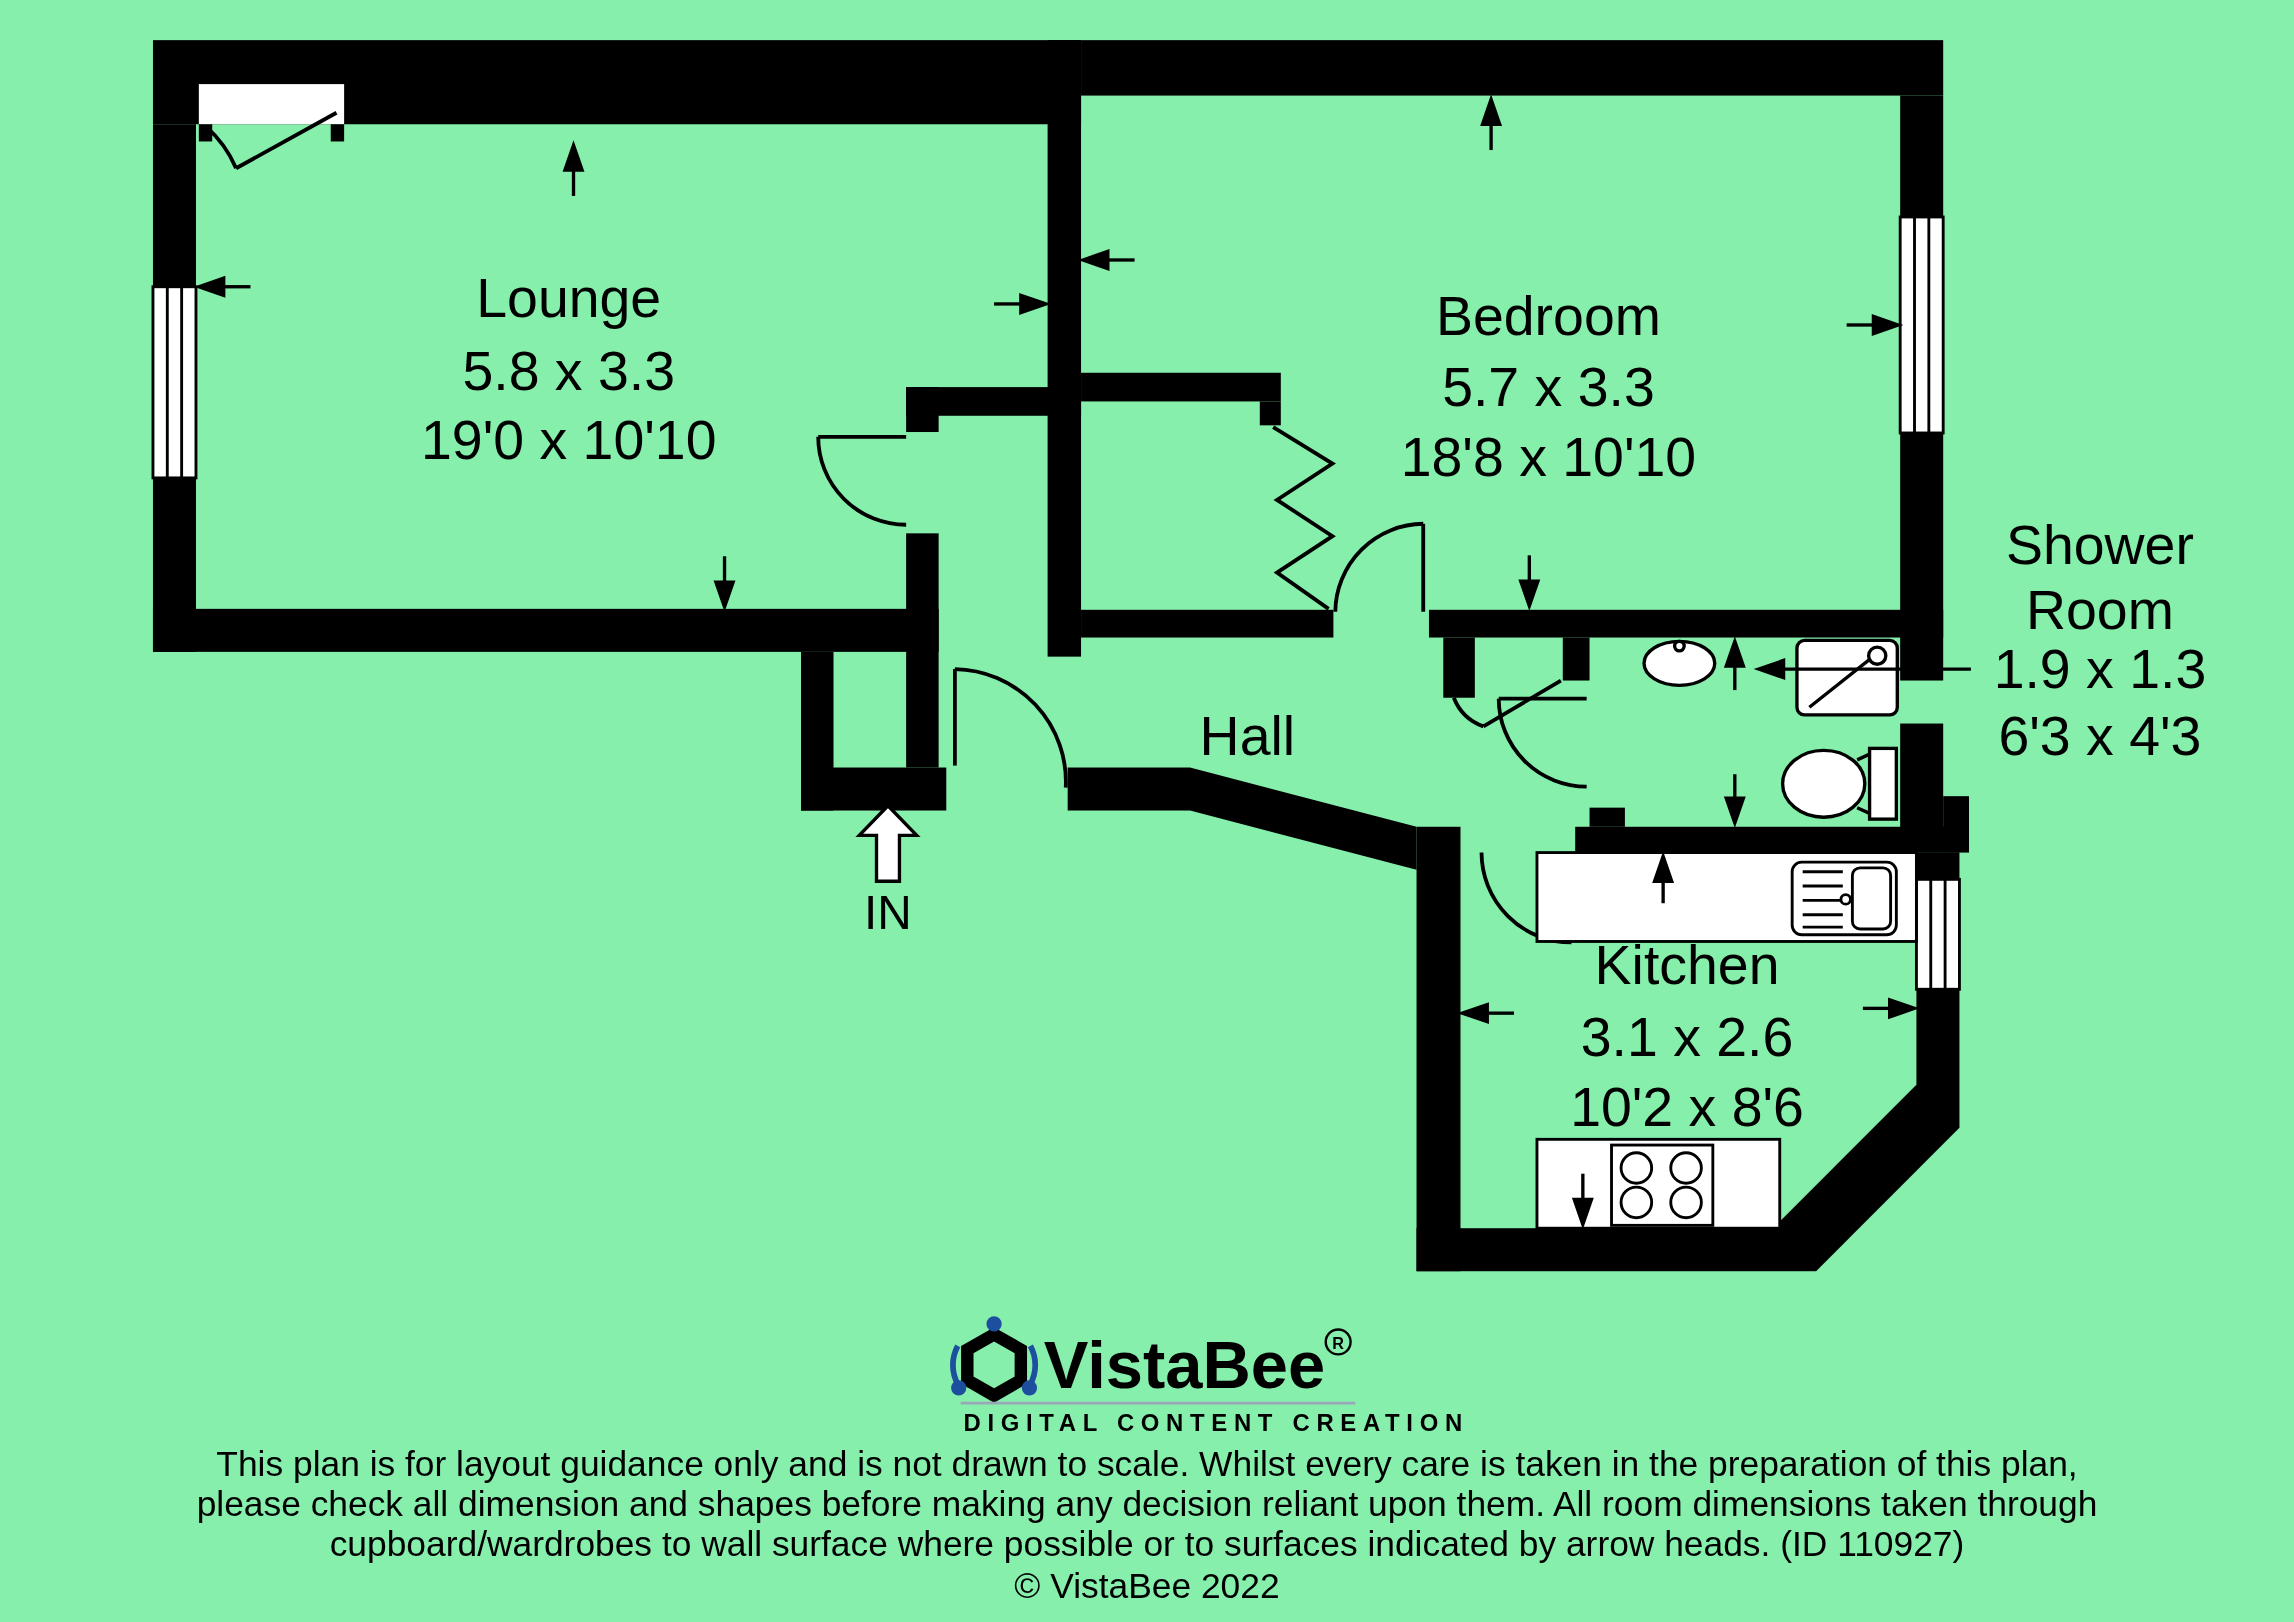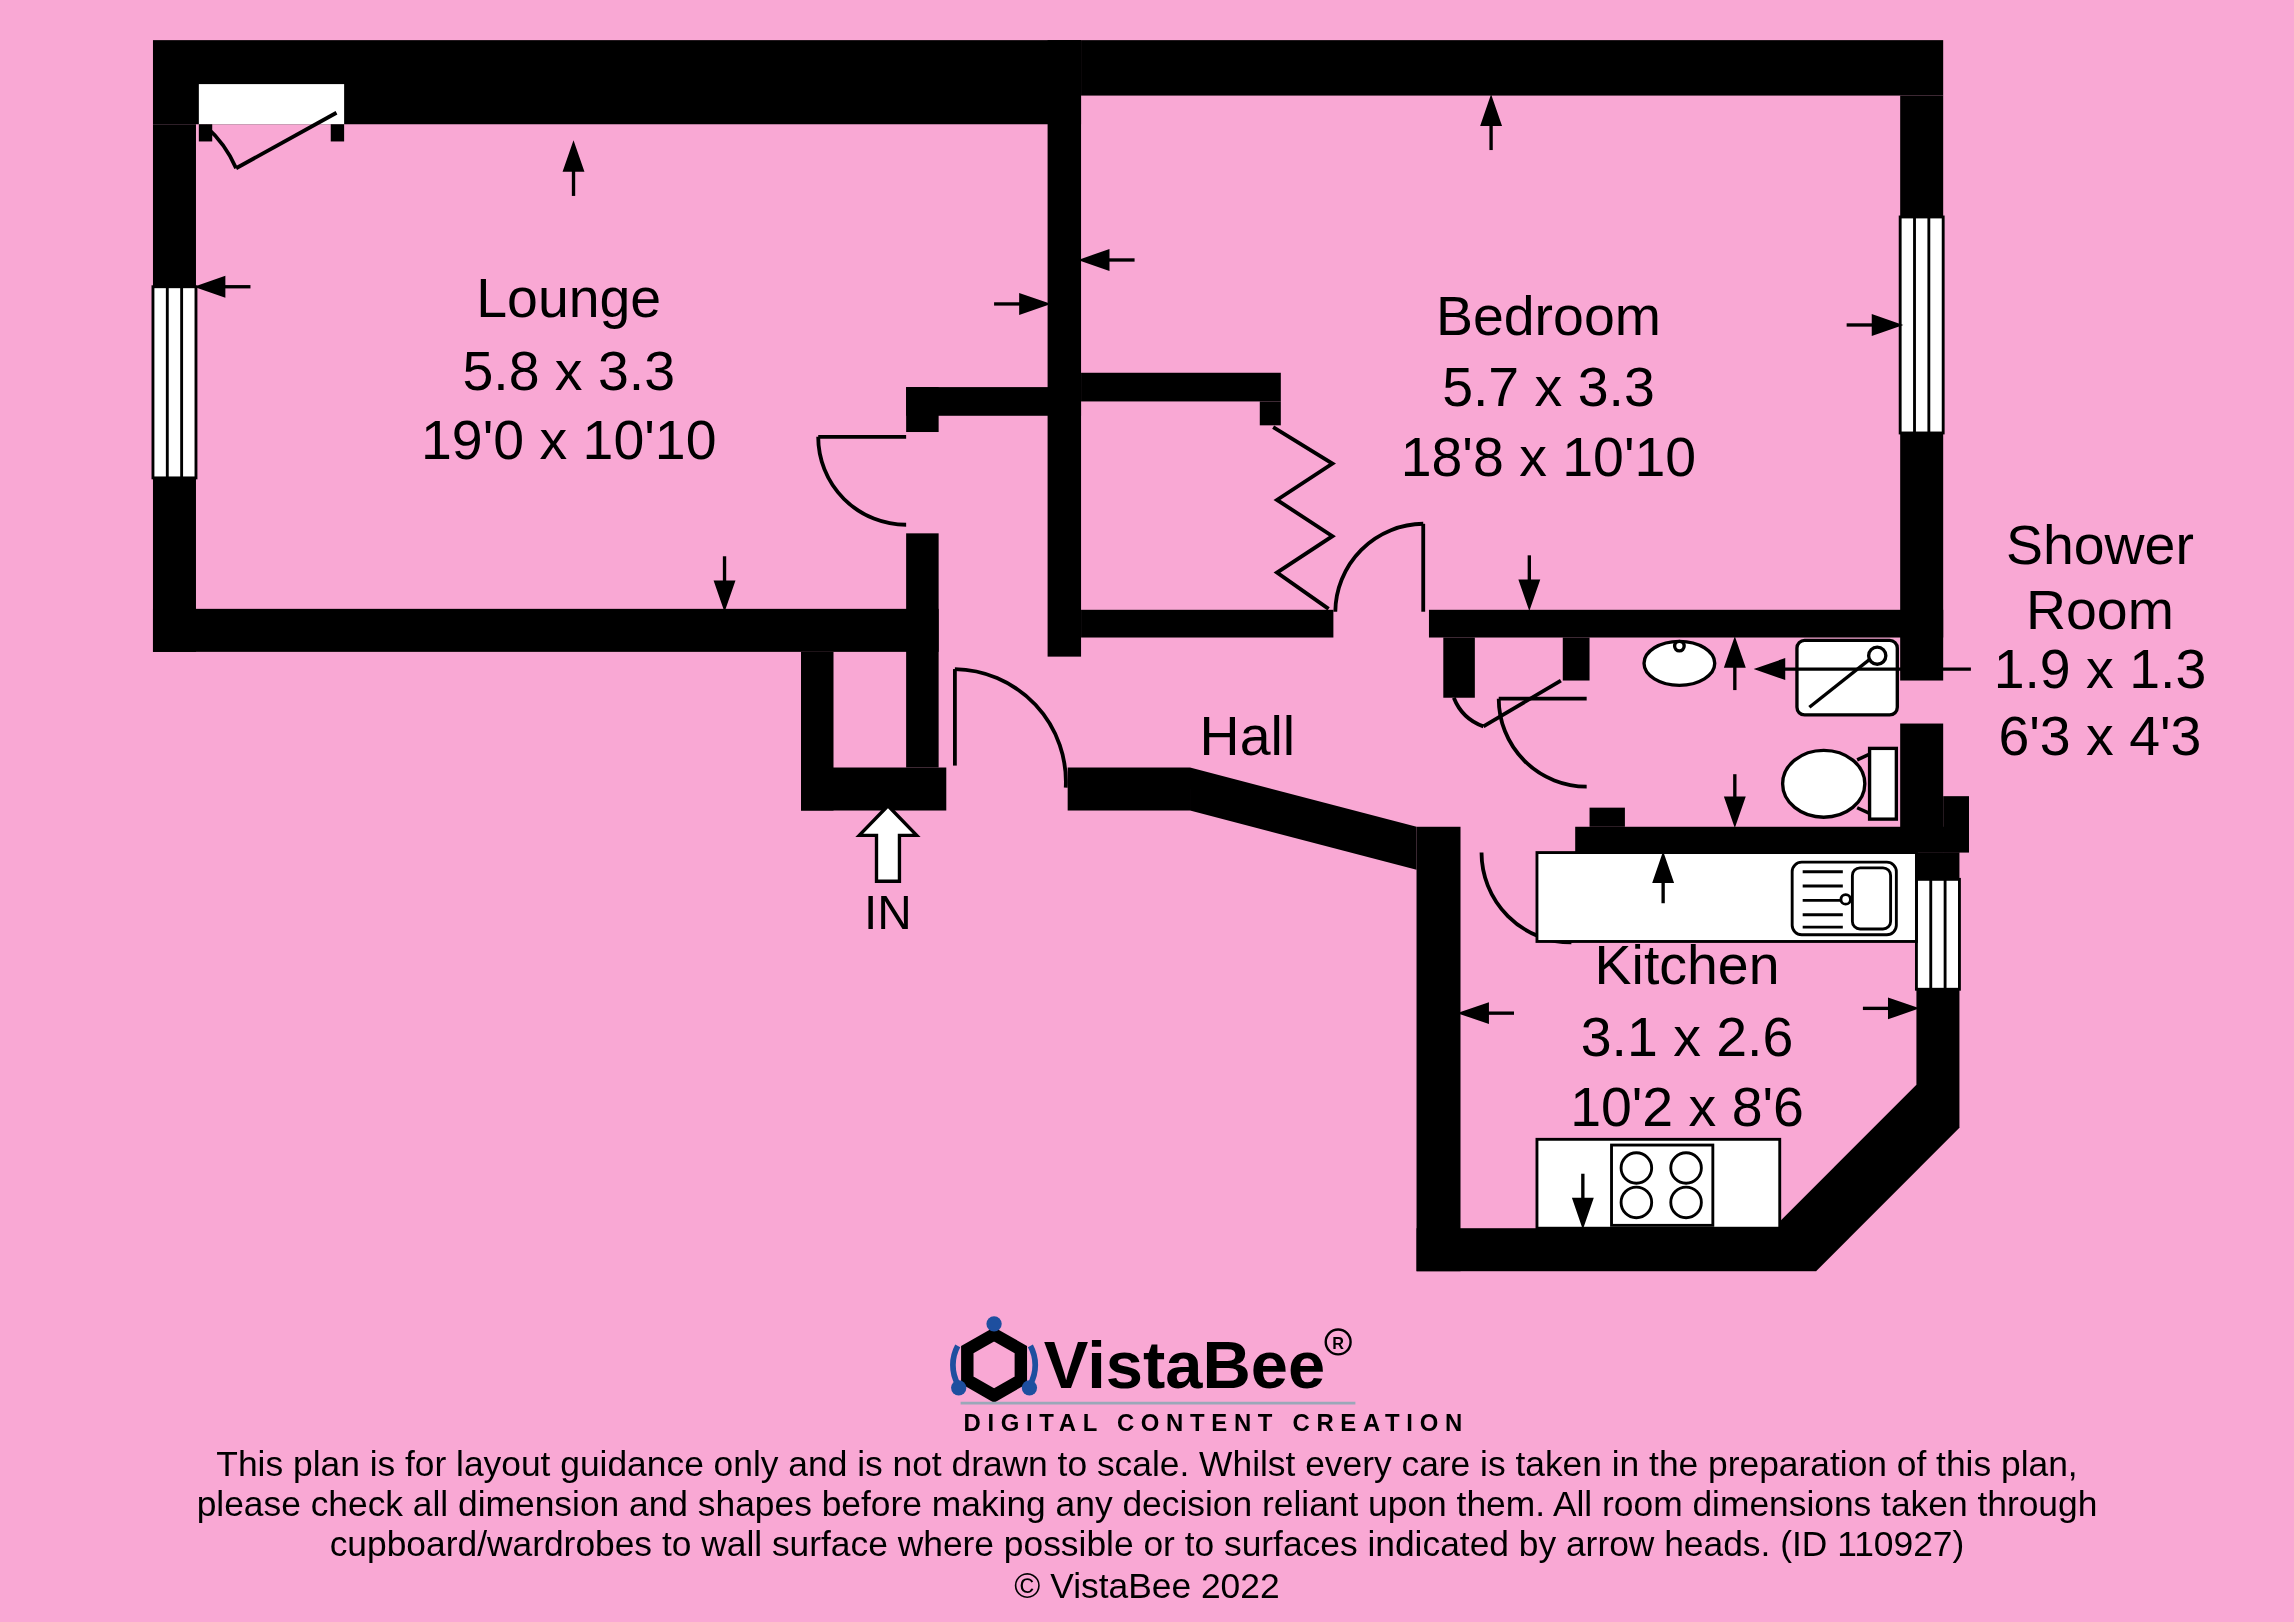--- a/index.html
+++ b/index.html
@@ -1,16 +1,16 @@
 <!DOCTYPE html>
 <html><head>
 <meta charset="utf-8">
 <style>
   html,body{margin:0;padding:0;background:#fff;}
-  .page{position:relative;width:2294px;height:1622px;background:#f9a8d4;overflow:hidden;
+  .page{position:relative;width:2294px;height:1622px;background:#86efac;overflow:hidden;
         font-family:"Liberation Sans", sans-serif;}
   svg text{font-family:"Liberation Sans", sans-serif;fill:#000;}
   .room-label{font-size:58px;}
   .in-label{font-size:50px;}
   .tagline{font-size:25px;font-weight:bold;letter-spacing:7px;}
   .wordmark{font-size:70px;font-weight:bold;}
   .disclaimer{font-size:37px;}
 </style>
 </head>
 <body>

